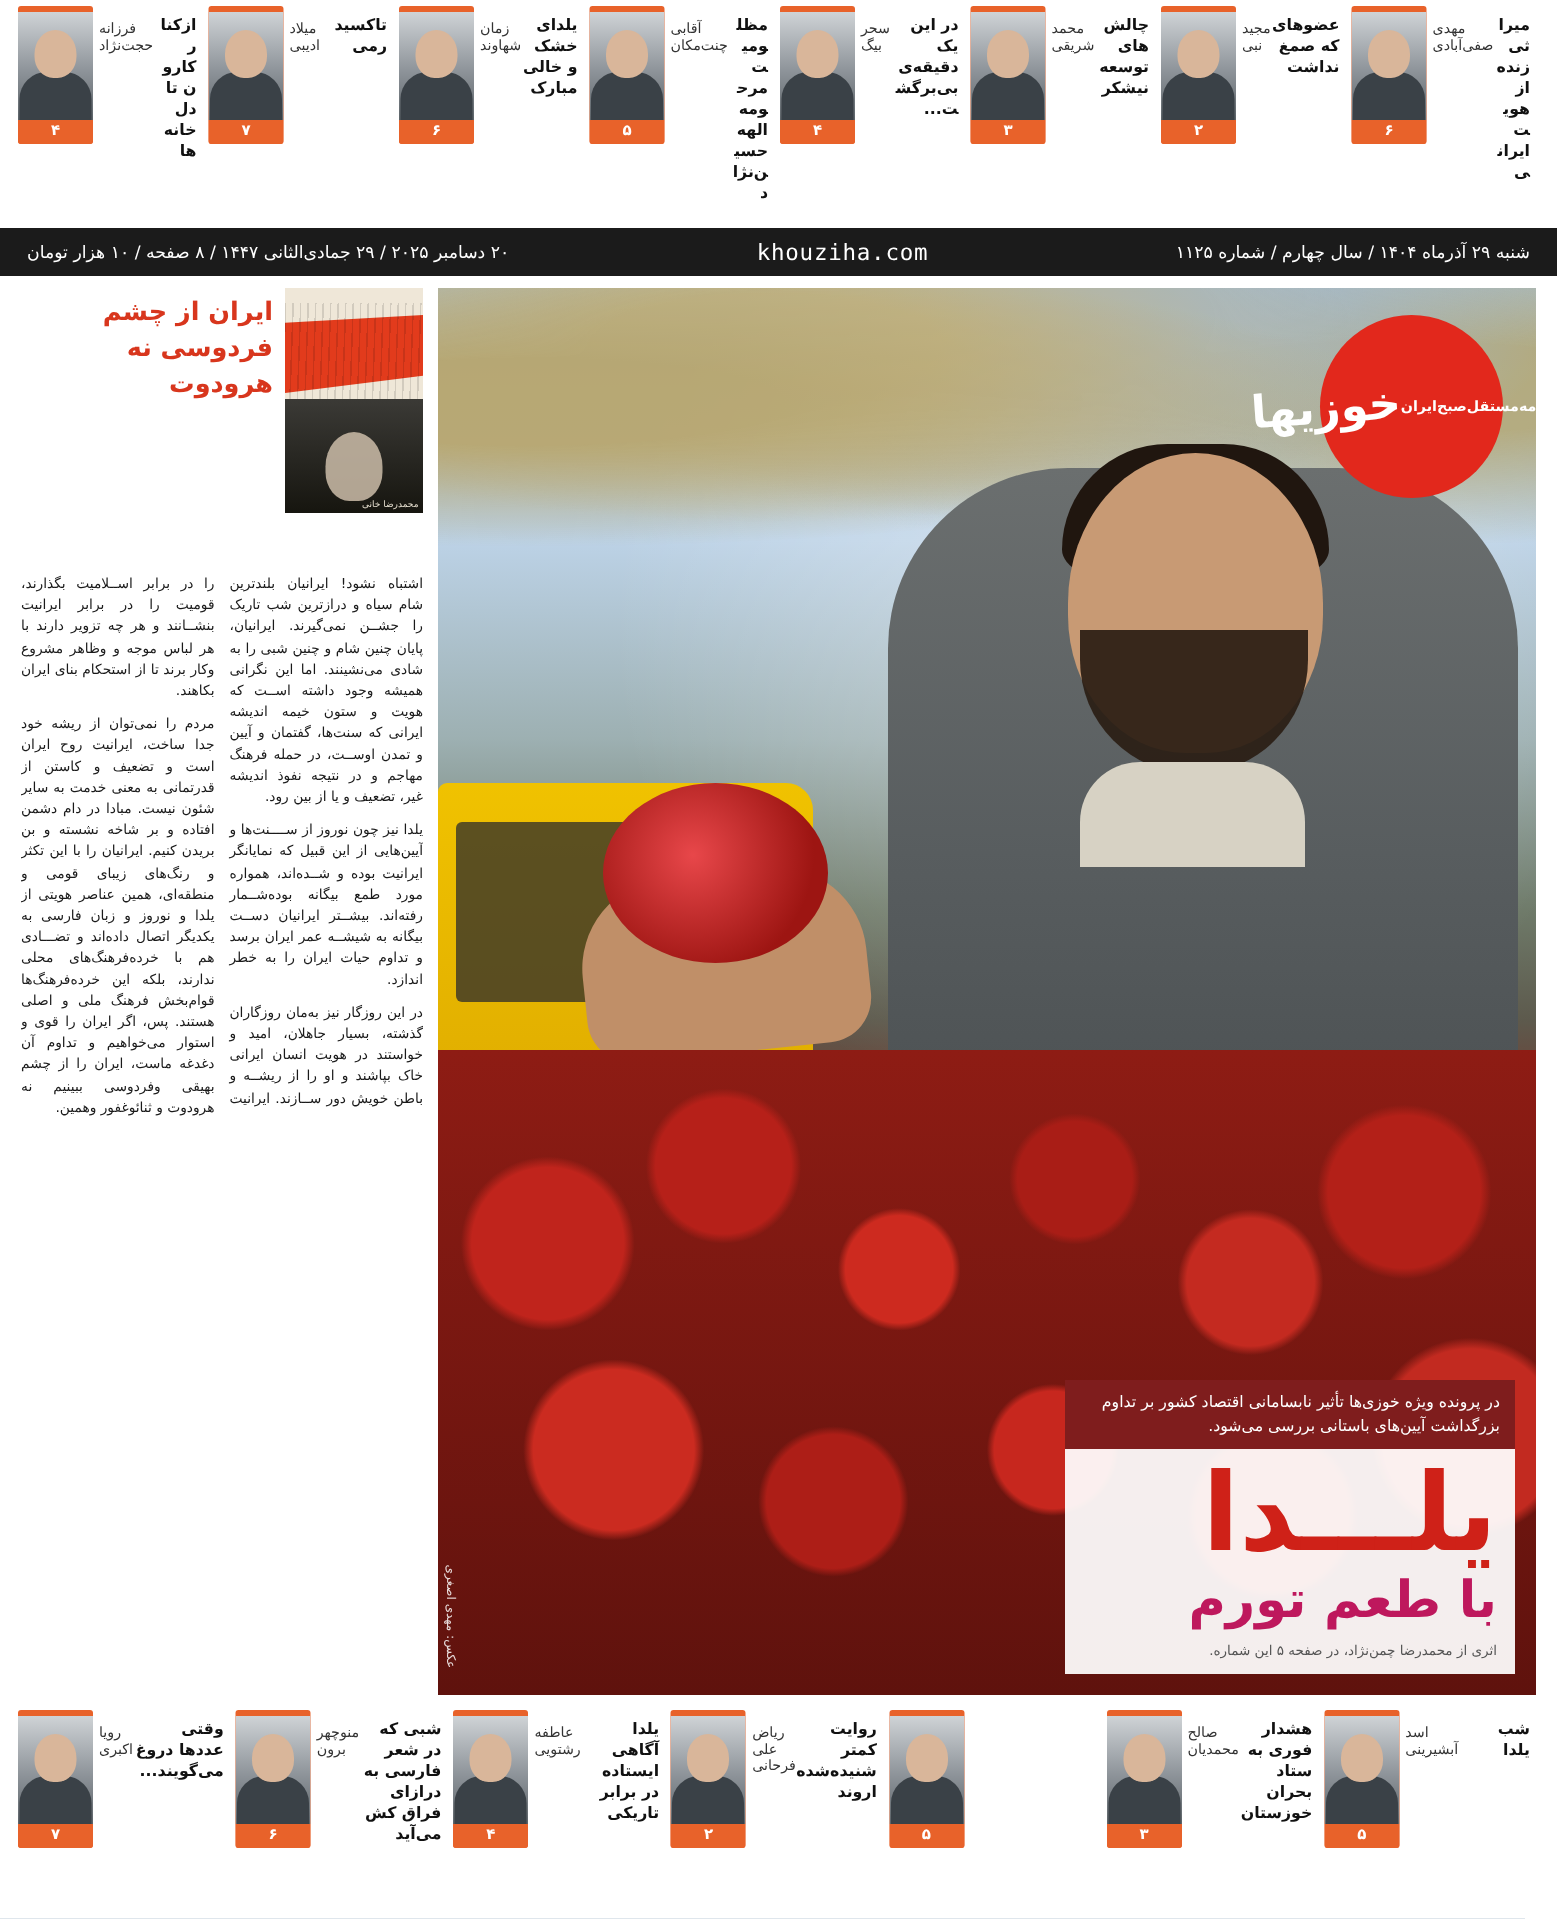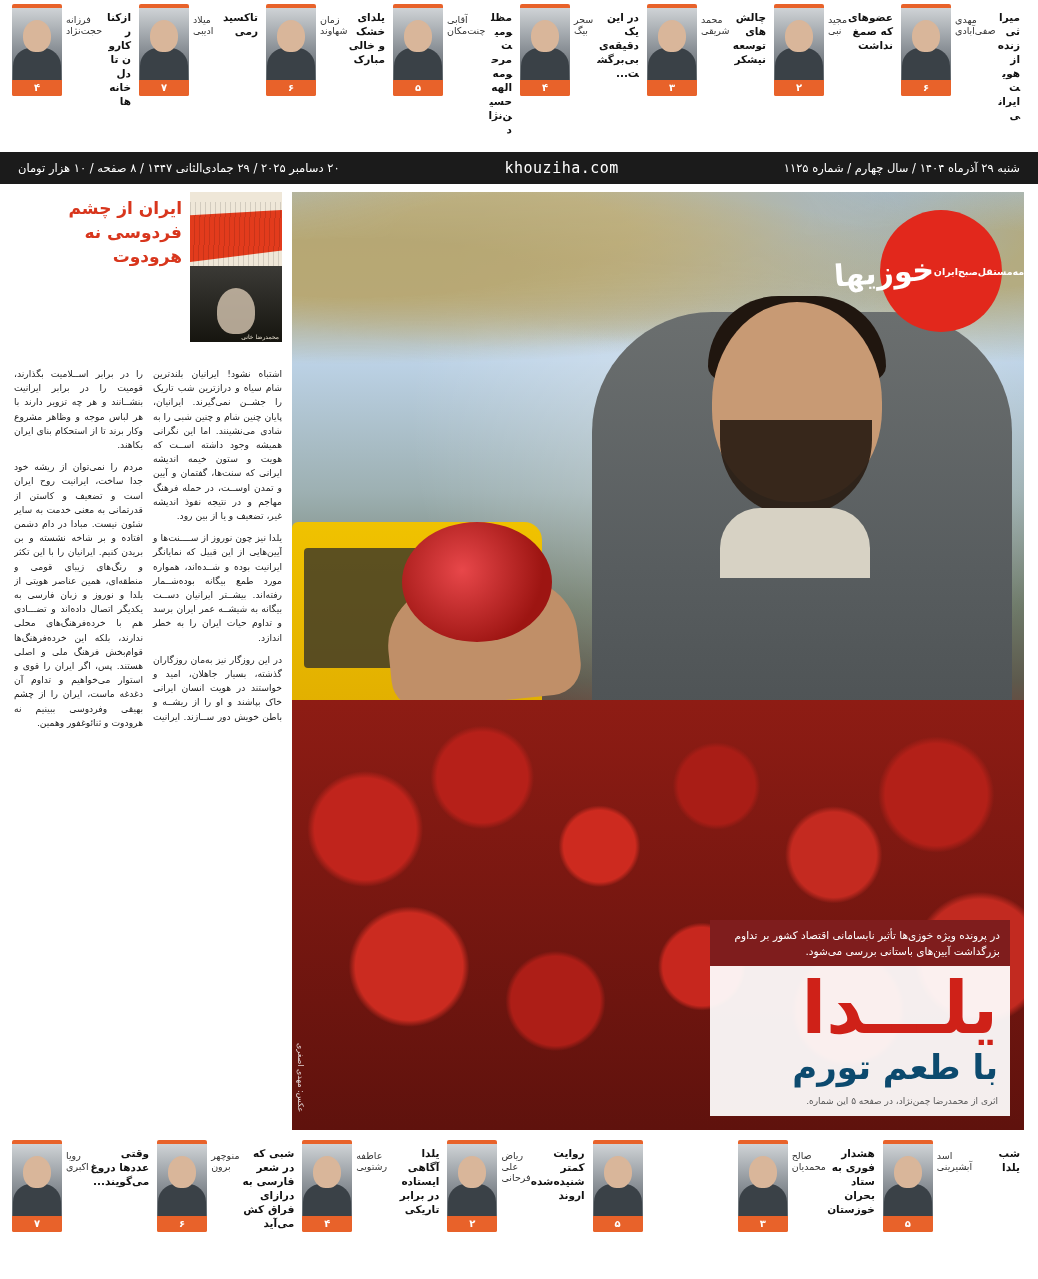--- a/index.html
+++ b/index.html
@@ -83,21 +83,21 @@
   
   .body-area{
     position:absolute;top:186px;left:0;width:1038px;height:944px;
     padding:6px 14px 0 14px;box-sizing:border-box;
     display:flex;flex-direction:row-reverse;gap:10px;
   }
 
   
   .editorial{
     width:268px;flex:0 0 268px;
-    display:flex;flex-direction:column;
+    display:flex;flex-direction:column;gap:33px;
   }
   .ed-head{
     display:flex;flex-direction:row-reverse;gap:8px;align-items:flex-start;
   }
   .ed-title{
     flex:1 1 auto;text-align:right;color:#d8361d;
     font-size:17px;font-weight:bold;line-height:24px;padding-top:4px;
   }
   .ed-art{
     width:92px;height:150px;flex:0 0 92px;position:relative;overflow:hidden;
@@ -120,21 +120,21 @@
   }
   .ed-art .portrait{
     position:absolute;bottom:8px;left:50%;transform:translateX(-50%);
     width:38px;height:46px;border-radius:50% 50% 42% 42%;
     background:#cdbda9;opacity:.85;
   }
   .ed-art .capt{
     position:absolute;bottom:2px;right:3px;font-size:6px;color:#e9e2d2;
   }
   .ed-body{
-    margin-top:25px;
+    margin-top:8px;
     font-size:9.2px;line-height:14.2px;color:#1a1a1a;
     text-align:justify;
     column-count:2;column-gap:10px;
     height:736px;overflow:hidden;
     direction:rtl;
   }
   .ed-body p{margin:0 0 8px 0;}
 
   
   .cover{
@@ -228,21 +228,21 @@
   }
   .kicker{
     background:#7f1d1d;color:#fff;font-size:10.5px;line-height:16px;
     padding:7px 10px;text-align:right;
   }
   .hl-main{
     color:#cf2118;font-size:72px;font-weight:bold;line-height:76px;
     text-align:right;padding:4px 12px 0 19px;letter-spacing:-2px;
   }
   .hl-sub{
-    color:#0c4a6e;font-size:34px;font-weight:bold;line-height:42px;
+    color:#be185d;font-size:34px;font-weight:bold;line-height:42px;
     text-align:right;padding:0 12px;margin-left:12px;
   }
   .hl-note{
     color:#555;font-size:9px;text-align:right;padding:8px 12px 0 12px;
   }
   .photo-credit{
     position:absolute;left:4px;bottom:18px;color:#fff;font-size:8px;
     writing-mode:vertical-rl;opacity:.85;
   }
 

